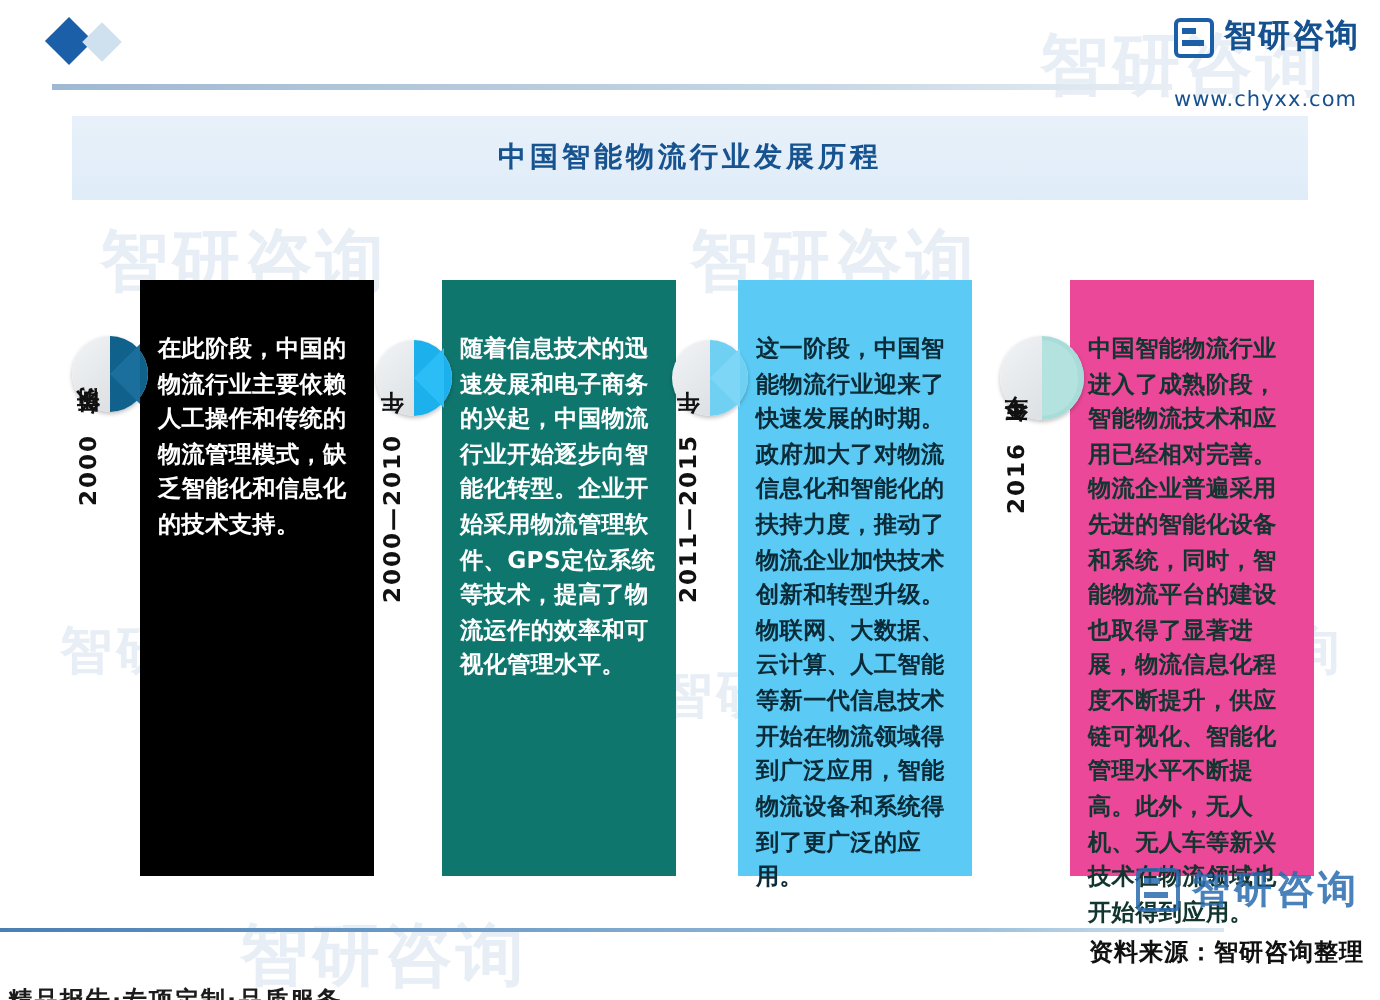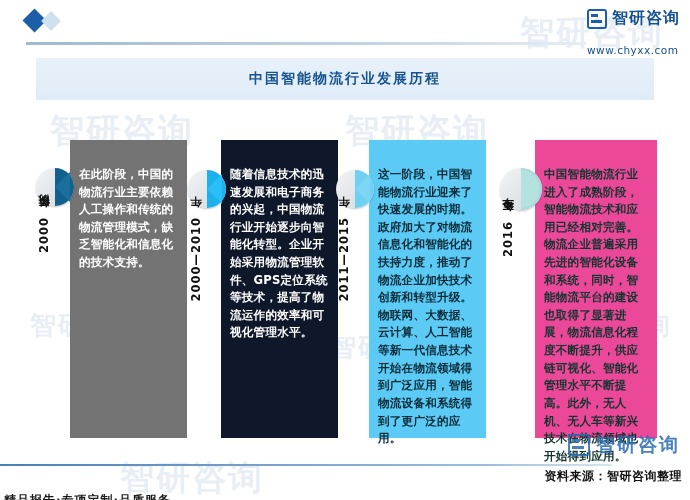--- a/index.html
+++ b/index.html
@@ -90,32 +90,32 @@
   <div class="banner-text">中国智能物流行业发展历程</div>
 </div>
 
 <div class="stage" style="left:36px;top:168px;width:150px;">
   <div class="marker">
     <div class="half" style="background:#10618c;"></div>
     <div class="wedge" style="background:#1b6f9c;clip-path:polygon(100% 0,100% 100%,0 50%);"></div>
   </div>
   <div class="vlabel" style="top:46px;">2000年以前</div>
 </div>
-<div class="card" style="left:70px;top:140px;width:117px;height:298px;background:#737373;">
+<div class="card" style="left:70px;top:140px;width:117px;height:298px;background:#000000;">
   <p style="color:#ffffff;">在此阶段，中国的物流行业主要依赖人工操作和传统的物流管理模式，缺乏智能化和信息化的技术支持。</p>
 </div>
 
 <div class="stage" style="left:188px;top:170px;width:150px;">
   <div class="marker">
     <div class="half" style="background:#1cb0ec;"></div>
     <div class="wedge" style="background:#2bbdf5;clip-path:polygon(100% 0,100% 100%,0 50%);"></div>
   </div>
   <div class="vlabel" style="top:46px;">2000—2010年</div>
 </div>
-<div class="card" style="left:221px;top:140px;width:117px;height:298px;background:#0f172a;">
+<div class="card" style="left:221px;top:140px;width:117px;height:298px;background:#0f766e;">
   <p style="color:#ffffff;">随着信息技术的迅速发展和电子商务的兴起，中国物流行业开始逐步向智能化转型。企业开始采用物流管理软件、GPS定位系统等技术，提高了物流运作的效率和可视化管理水平。</p>
 </div>
 
 <div class="stage" style="left:336px;top:170px;width:150px;">
   <div class="marker">
     <div class="half" style="background:#6fd0f3;"></div>
     <div class="wedge" style="background:#7ed6f6;clip-path:polygon(100% 0,100% 100%,0 50%);"></div>
   </div>
   <div class="vlabel" style="top:46px;">2011—2015年</div>
 </div>

